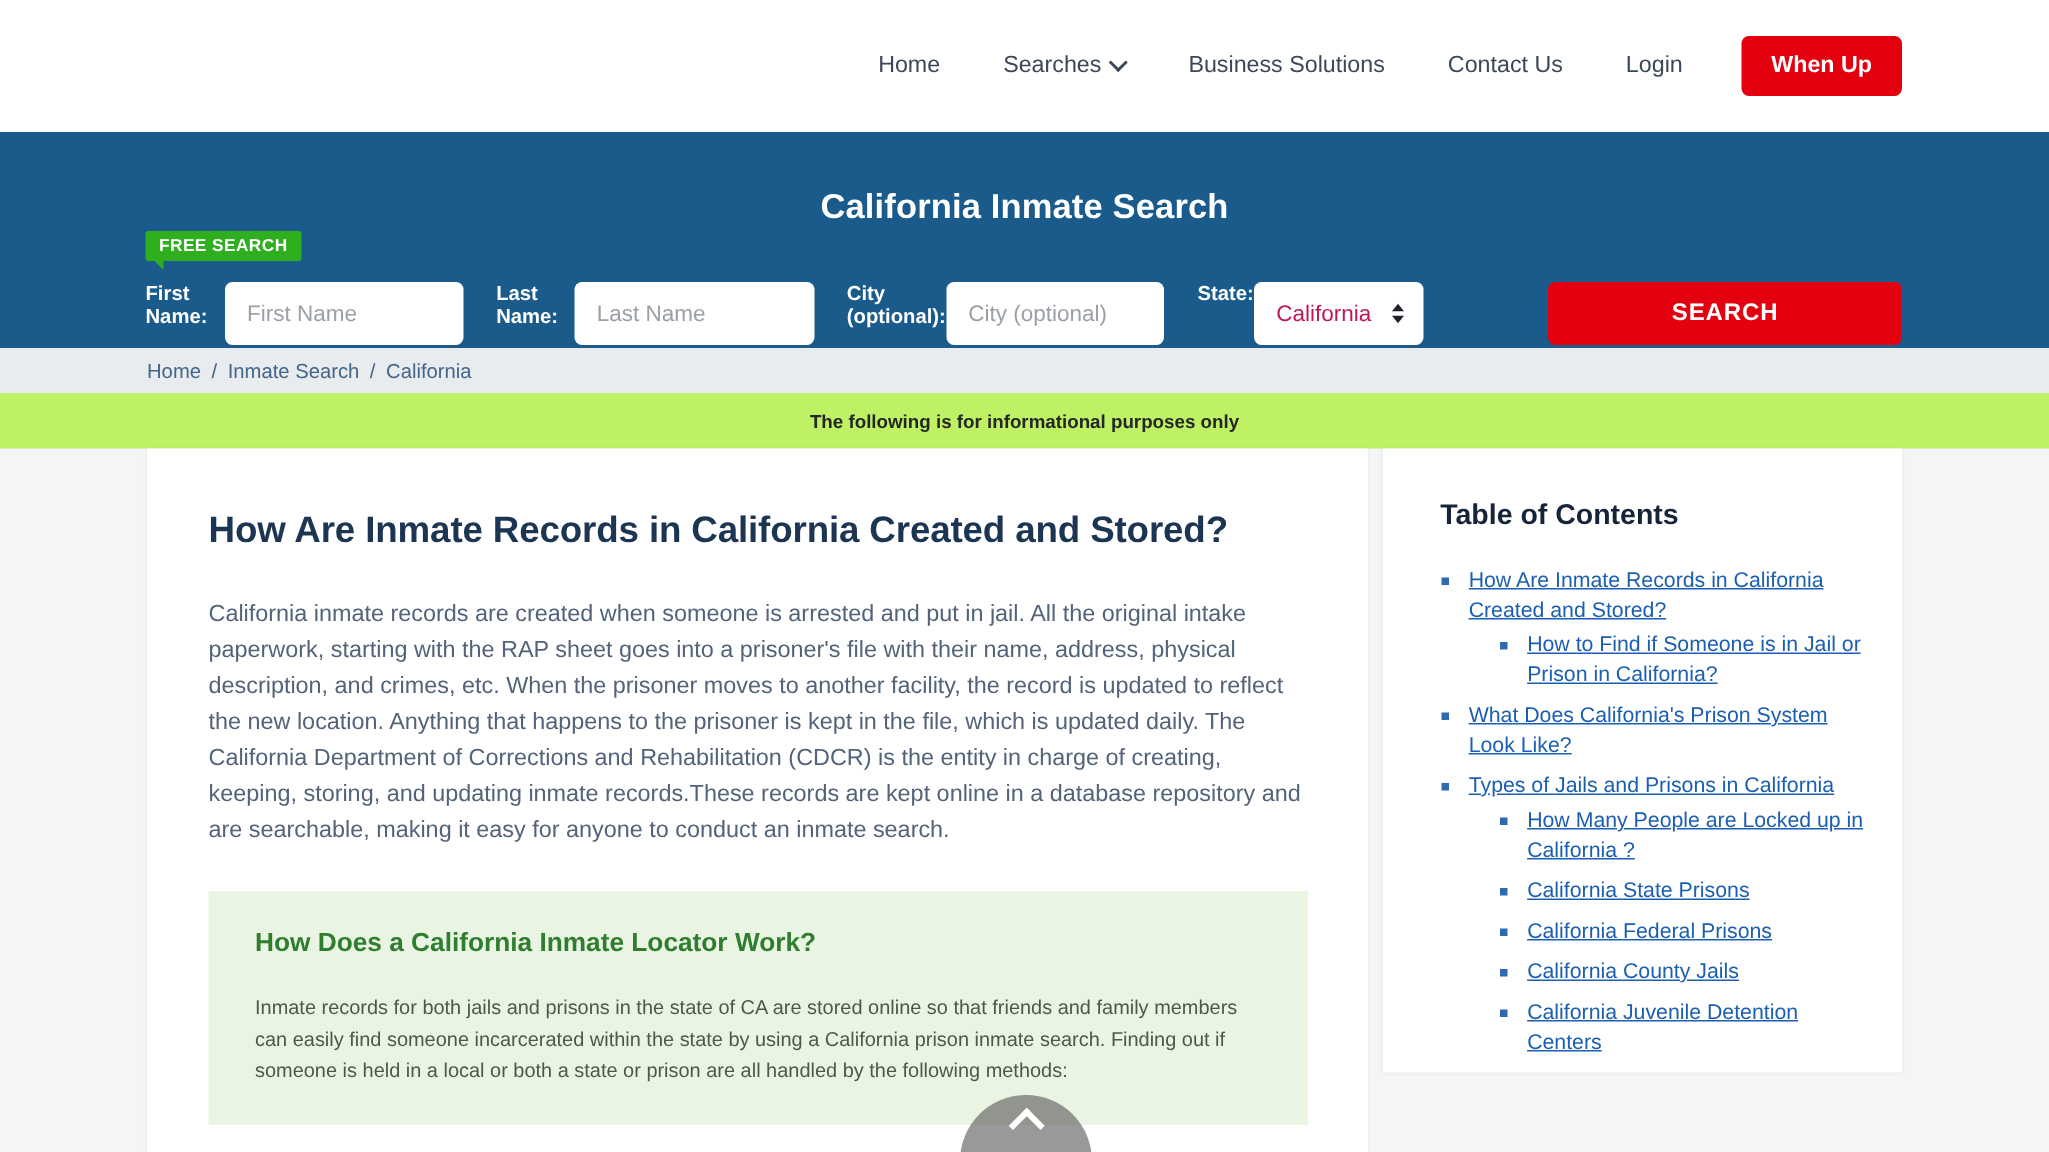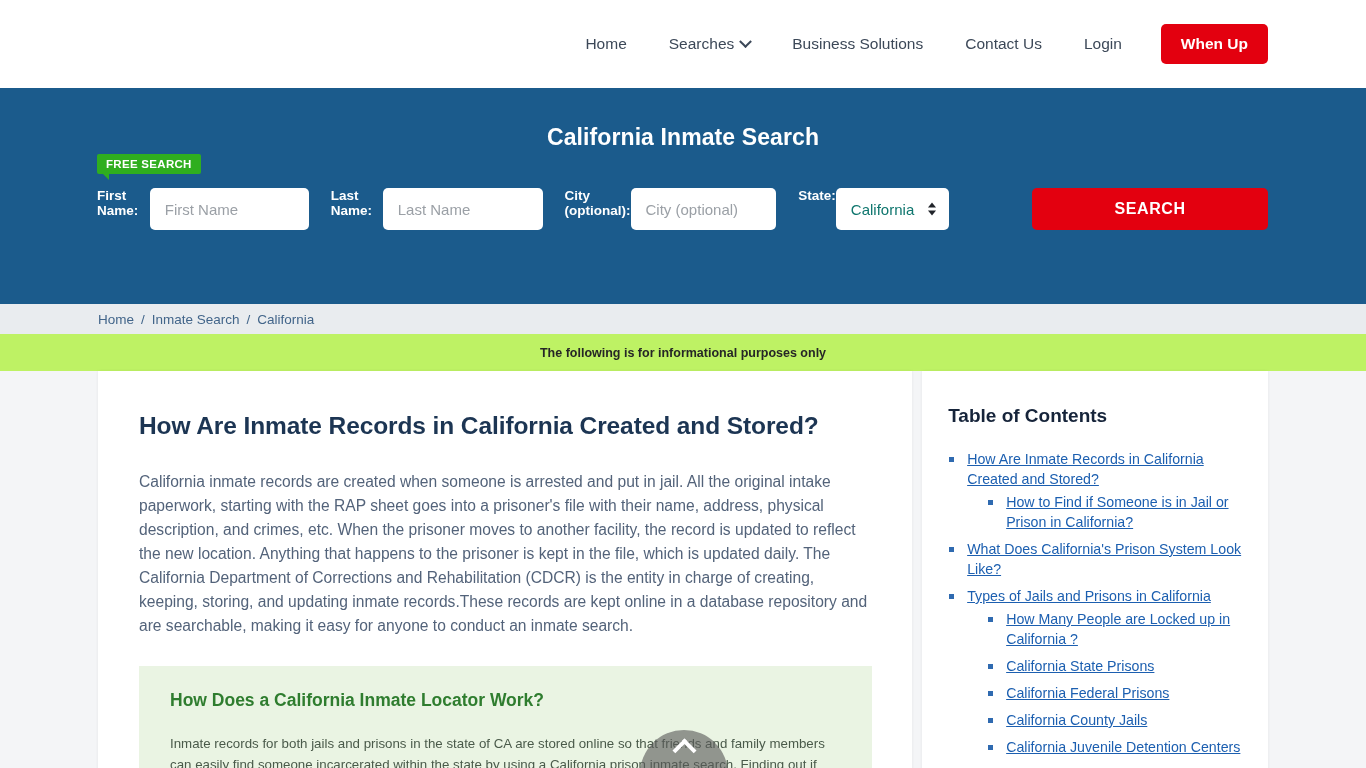--- a/index.html
+++ b/index.html
@@ -55,21 +55,21 @@
     border: none; border-radius: 5px;
     padding: 11px 20px;
     margin-left: 18px;
     cursor: pointer;
     white-space: nowrap;
   }
 
   
   .search-band {
     background: #1b5b8c;
-    height: 216px;
+    height: 144px;
     position: relative;
     padding: 0 98px;
   }
   .band-title {
     text-align: center;
     color: #ffffff;
     font-size: 23px;
     font-weight: bold;
     padding-top: 36px;
     letter-spacing: .1px;
@@ -114,21 +114,21 @@
     margin-bottom: 9px;
   }
   .field input, .field select {
     height: 42px;
     border: none;
     border-radius: 5px;
     background: #fff;
     font-size: 15px;
     padding: 0 15px;
     font-family: "Liberation Sans", sans-serif;
-    color: #0f766e;
+    color: #be185d;
     width: 100%;
     outline: none;
   }
   .field input::placeholder { color: #9ba0a6; }
   .select-wrap { position: relative; }
   .field select {
     appearance: none; -webkit-appearance: none;
     padding-right: 34px;
     cursor: pointer;
   }
@@ -196,21 +196,21 @@
     box-shadow: 0 0 3px rgba(0,0,0,.07);
   }
   .article {
     width: 817px;
     min-height: 416px;
     padding: 40px 40px 0 41px;
   }
   .sidebar {
     width: 347px;
     min-height: 416px;
-    padding: 34px 24px 0 26px;
+    padding: 34px 24px 0 38px;
   }
   h1.article-title {
     margin: 0 0 28px 0;
     font-size: 24.5px;
     font-weight: bold;
     color: #1c3553;
     line-height: 1.25;
     letter-spacing: -.1px;
   }
   p.article-body {

